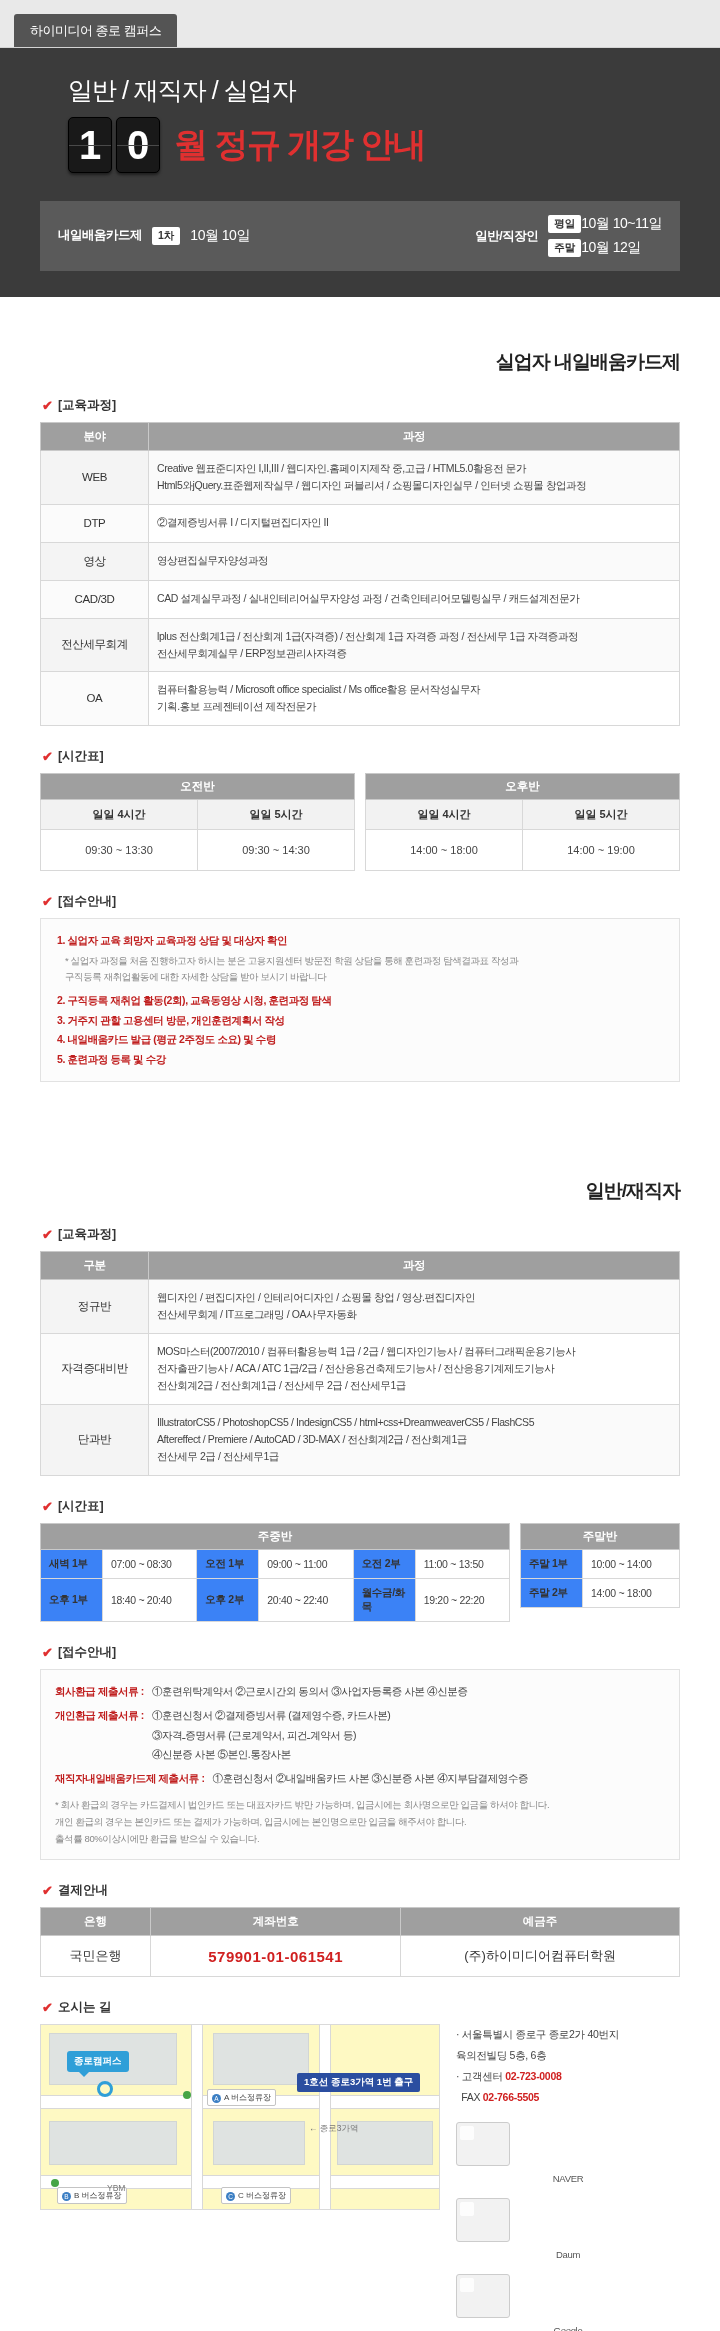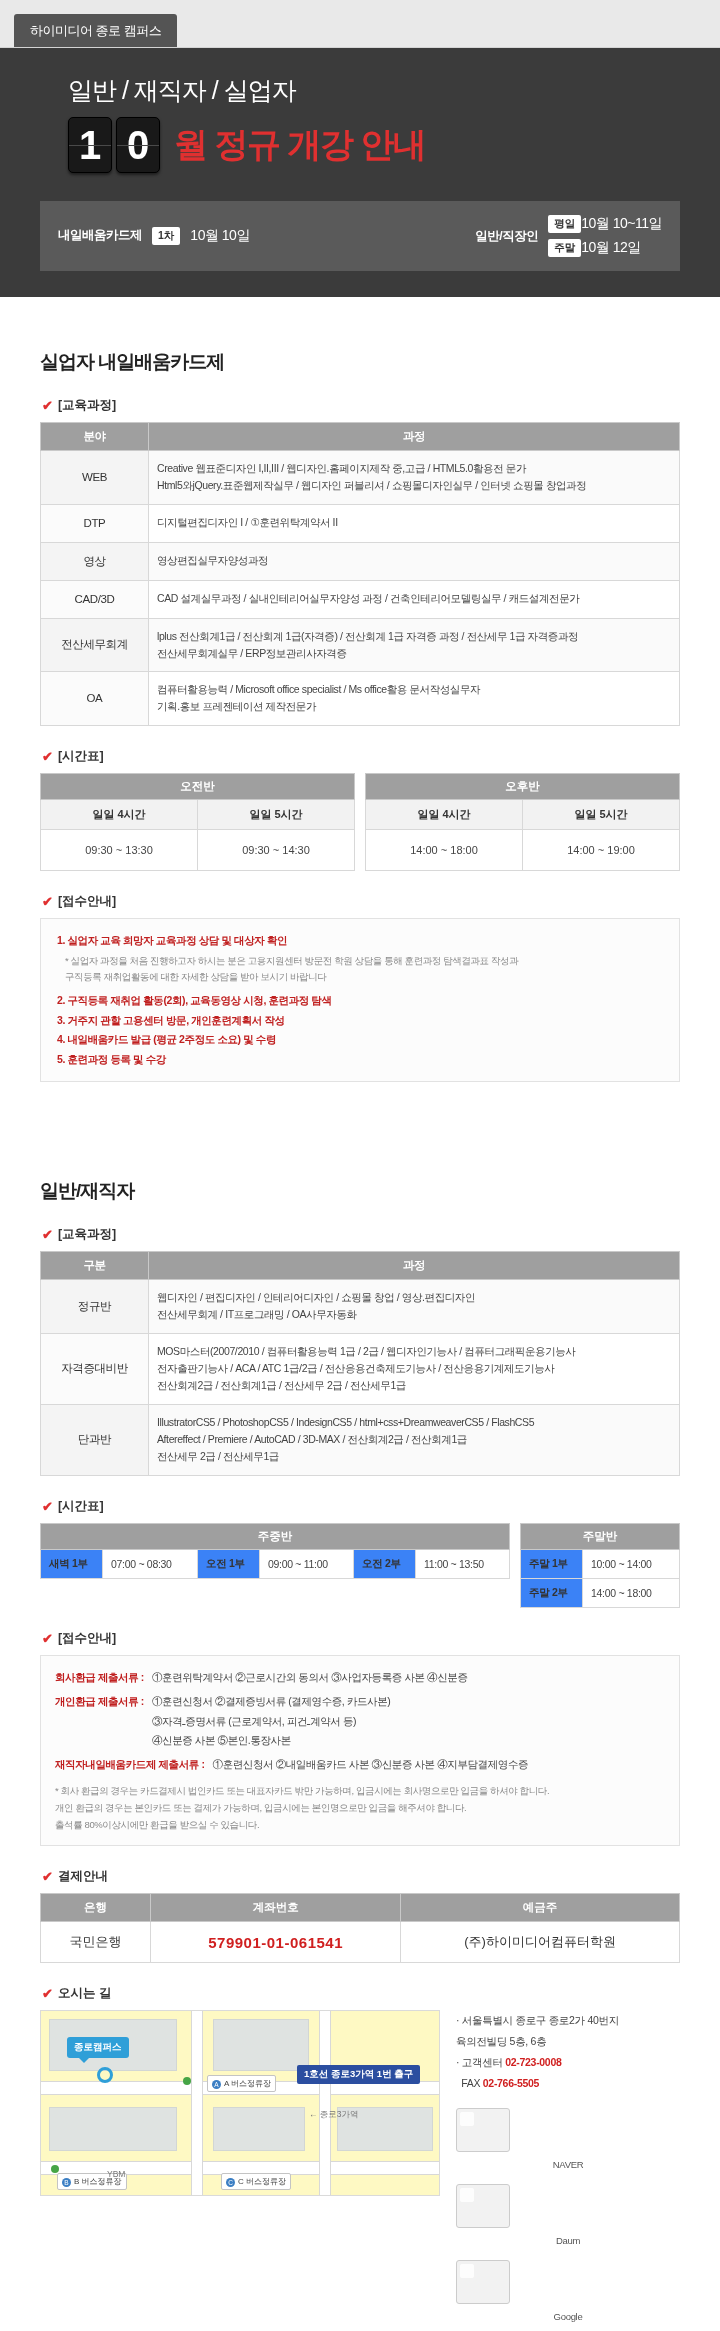--- a/index.html
+++ b/index.html
@@ -114,21 +114,21 @@
   }
   .info-rows { display: flex; flex-direction: column; gap: 6px; }
   .info-row { display: flex; align-items: center; }
   .strip-value { font-size: 14px; letter-spacing: -0.5px; }
 
   .hero-wrap { background: #3b3b3b; padding-bottom: 26px; }
 
   
   .content { width: 640px; margin: 0 auto; padding: 26px 0 10px 0; }
   .section-title {
-    text-align: left;
+    text-align: right;
     font-size: 19px;
     font-weight: bold;
     letter-spacing: -1px;
     margin: 26px 0 22px 0;
     color: #222;
   }
   .sub-head {
     display: flex;
     align-items: center;
     gap: 5px;
@@ -385,21 +385,21 @@
         <th>분야</th>
         <th>과정</th>
       </tr>
       <tr>
         <td class="cat">WEB</td>
         <td style="white-space:pre-line">Creative 웹표준디자인 I,II,III / 웹디자인.홈페이지제작 중,고급 / HTML5.0활용전 문가
 Html5와jQuery.표준웹제작실무 / 웹디자인 퍼블리셔 / 쇼핑몰디자인실무 / 인터넷 쇼핑몰 창업과정</td>
       </tr>
       <tr>
         <td class="cat">DTP</td>
-        <td style="white-space:pre-line">디지털편집디자인 I / ①훈련위탁계약서 II</td>
+        <td style="white-space:pre-line">②결제증빙서류 I / 디지털편집디자인 II</td>
       </tr>
       <tr>
         <td class="cat">영상</td>
         <td style="white-space:pre-line">영상편집실무자양성과정</td>
       </tr>
       <tr>
         <td class="cat">CAD/3D</td>
         <td style="white-space:pre-line">CAD 설계실무과정 / 실내인테리어실무자양성 과정 / 건축인테리어모델링실무 / 캐드설계전문가</td>
       </tr>
       <tr>
@@ -517,20 +517,28 @@
               <tr>
                 <th colspan="6">주중반</th>
               </tr>
           <tr>
             <td class="lbl">새벽 1부</td>
             <td>07:00 ~ 08:30</td>
             <td class="lbl">오전 1부</td>
             <td>09:00 ~ 11:00</td>
             <td class="lbl">오전 2부</td>
             <td>11:00 ~ 13:50</td>
+          </tr>
+          <tr>
+            <td class="lbl">오후 1부</td>
+            <td>18:40 ~ 20:40</td>
+            <td class="lbl">오후 2부</td>
+            <td>20:40 ~ 22:40</td>
+            <td class="lbl">월수금/화목</td>
+            <td>19:20 ~ 22:20</td>
           </tr>
         </tbody>
           </table>
       </div>
       <div style="flex:1">
         <table class="grid-tbl">
           <tbody>
               <tr>
                 <th colspan="2">주말반</th>
               </tr>
@@ -612,21 +620,21 @@
         <div class="subway" style="left:166px; top:64px;">
           <span class="dot">A</span><span>A 버스정류장</span>
         </div>
         <div class="subway" style="left:16px; top:162px;">
           <span class="dot">B</span><span>B 버스정류장</span>
         </div>
         <div class="subway" style="left:180px; top:162px;">
           <span class="dot">C</span><span>C 버스정류장</span>
         </div>
 
-        <div class="exit-tag" style="left:256px; top:54px;">1호선 종로3가역 1번 출구</div>
+        <div class="exit-tag" style="left:256px; top:48px;">1호선 종로3가역 1번 출구</div>
         <div class="station-label" style="left:268px; top:98px;">← 종로3가역</div>
         <div class="grn-dot" style="left:142px; top:66px;"></div>
         <div class="grn-dot" style="left:10px; top:154px;"></div>
         <div class="station-label" style="left:66px; top:158px;">YBM</div>
       </div>
 
       <div class="addr">
         <div>· 서울특별시 종로구 종로2가 40번지</div>
         <div>  육의전빌딩 5층, 6층</div>
         <div>· 고객센터 <span class="red">02-723-0008</span></div>

